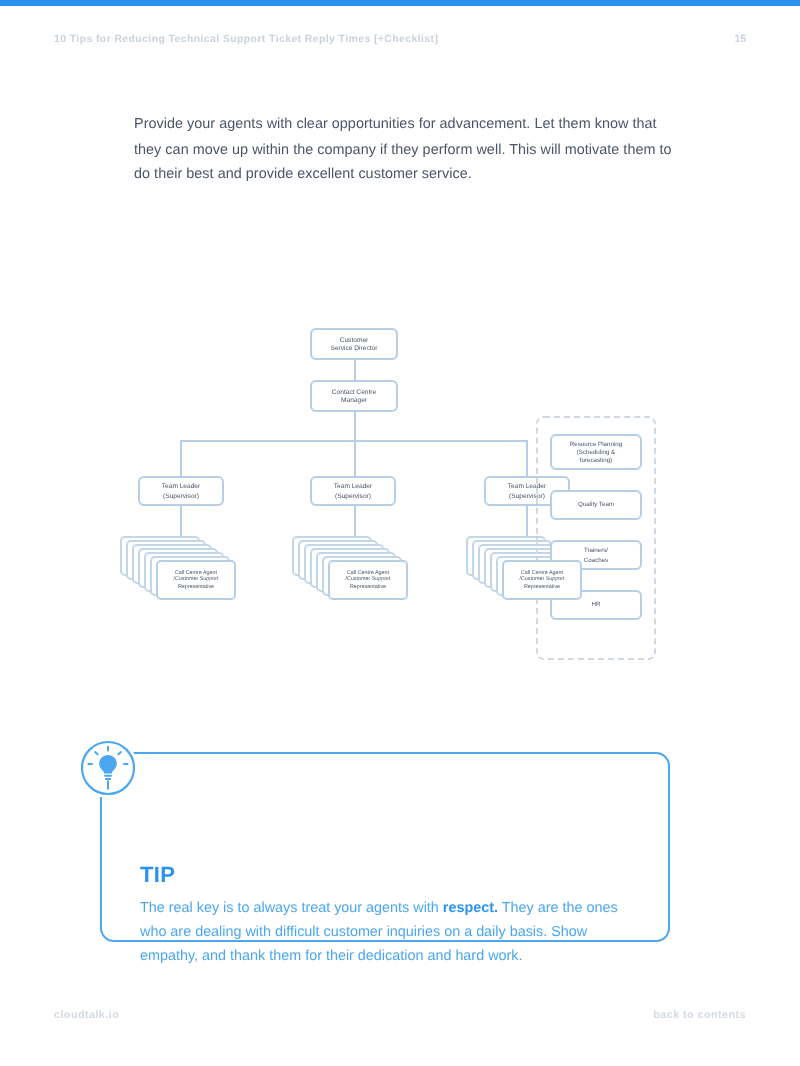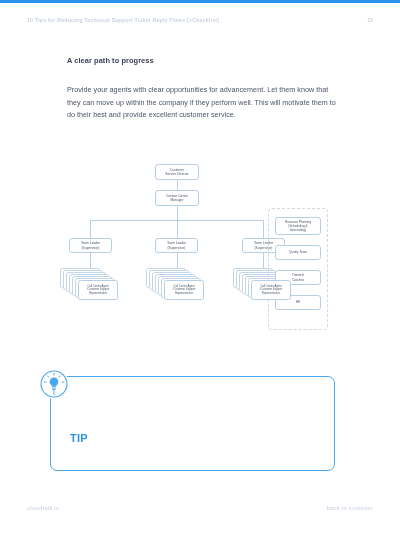--- a/index.html
+++ b/index.html
@@ -126,21 +126,20 @@
 <body>
 
 <div class="top-bar"></div>
 
 <div class="page-header">
   <div class="title">10 Tips for Reducing Technical Support Ticket Reply Times [+Checklist]</div>
   <div class="pagenum">15</div>
 </div>
 
 <div class="content">
-  <h2 class="section-title">A clear path to progress</h2>
   <p class="body-copy">Provide your agents with clear opportunities for advancement. Let them know that they can move up within the company if they perform well. This will motivate them to do their best and provide excellent customer service.</p>
 </div>
 
 <div class="org-chart">
 
   <div class="node" style="left:95px;top:4px;width:44px;height:16px;white-space:pre-line;">Customer
 Service Director</div>
   <div class="connector v-line" style="left:116.6px;top:20px;height:10px;"></div>
 
   <div class="node" style="left:95px;top:30px;width:44px;height:16px;white-space:pre-line;">Contact Centre
@@ -206,20 +205,21 @@
     <div class="support-node" style="top:36px;height:15px;white-space:pre-line;">Quality Team</div>
     <div class="support-node" style="top:61px;height:15px;white-space:pre-line;">Trainers/
 Coaches</div>
     <div class="support-node" style="top:86px;height:15px;white-space:pre-line;">HR</div>
   </div>
 </div>
 
 <div class="tip-box">
   <div class="tip-inner">
     <div class="tip-label">TIP</div>
+    <p class="tip-text"><span>The real key is to always treat your agents with </span><b>respect.</b> <span>They are the ones who are dealing with difficult customer inquiries on a daily basis. Show empathy, and thank them for their dedication and hard work.</span></p>
   </div>
 </div>
 
 <div class="bulb-wrap">
   <svg width="30" height="30" viewBox="0 0 30 30" aria-hidden="true">
     <circle cx="15" cy="15" r="13" fill="#ffffff" stroke="#4aa7f0" stroke-width="1.1"></circle>
     <path d="M15 8.5c-2.5 0-4.4 1.9-4.4 4.2 0 1.6 0.9 2.6 1.6 3.4 0.5 0.6 0.8 1 0.8 1.6h4c0-0.6 0.3-1 0.8-1.6 0.7-0.8 1.6-1.8 1.6-3.4 0-2.3-1.9-4.2-4.4-4.2z" fill="#4aa7f0"></path>
     <rect x="13" y="18.4" width="4" height="1" rx="0.5" fill="#4aa7f0"></rect>
     <rect x="13.4" y="20" width="3.2" height="1" rx="0.5" fill="#4aa7f0"></rect>
     <g stroke="#4aa7f0" stroke-width="1" stroke-linecap="round">

